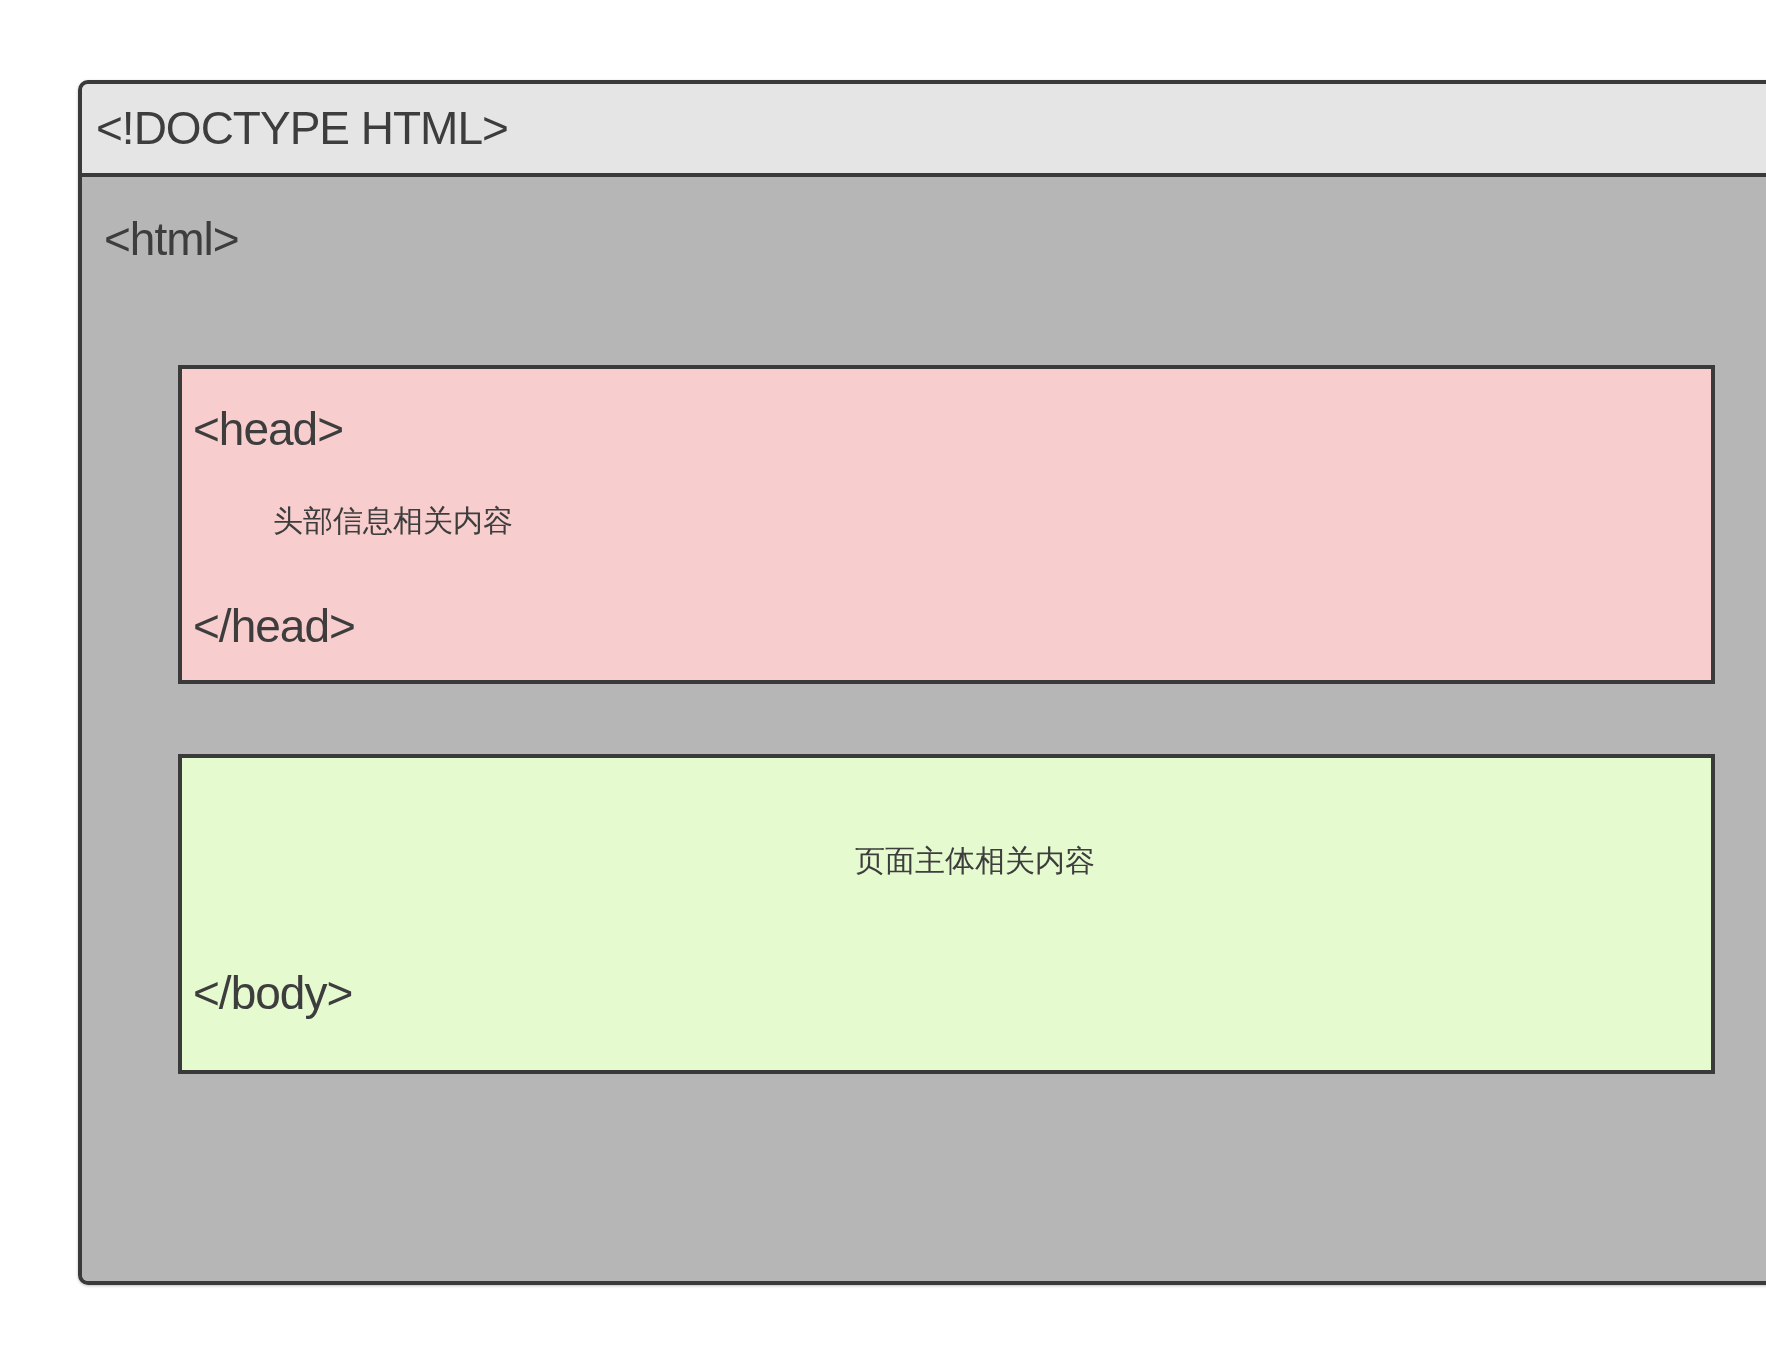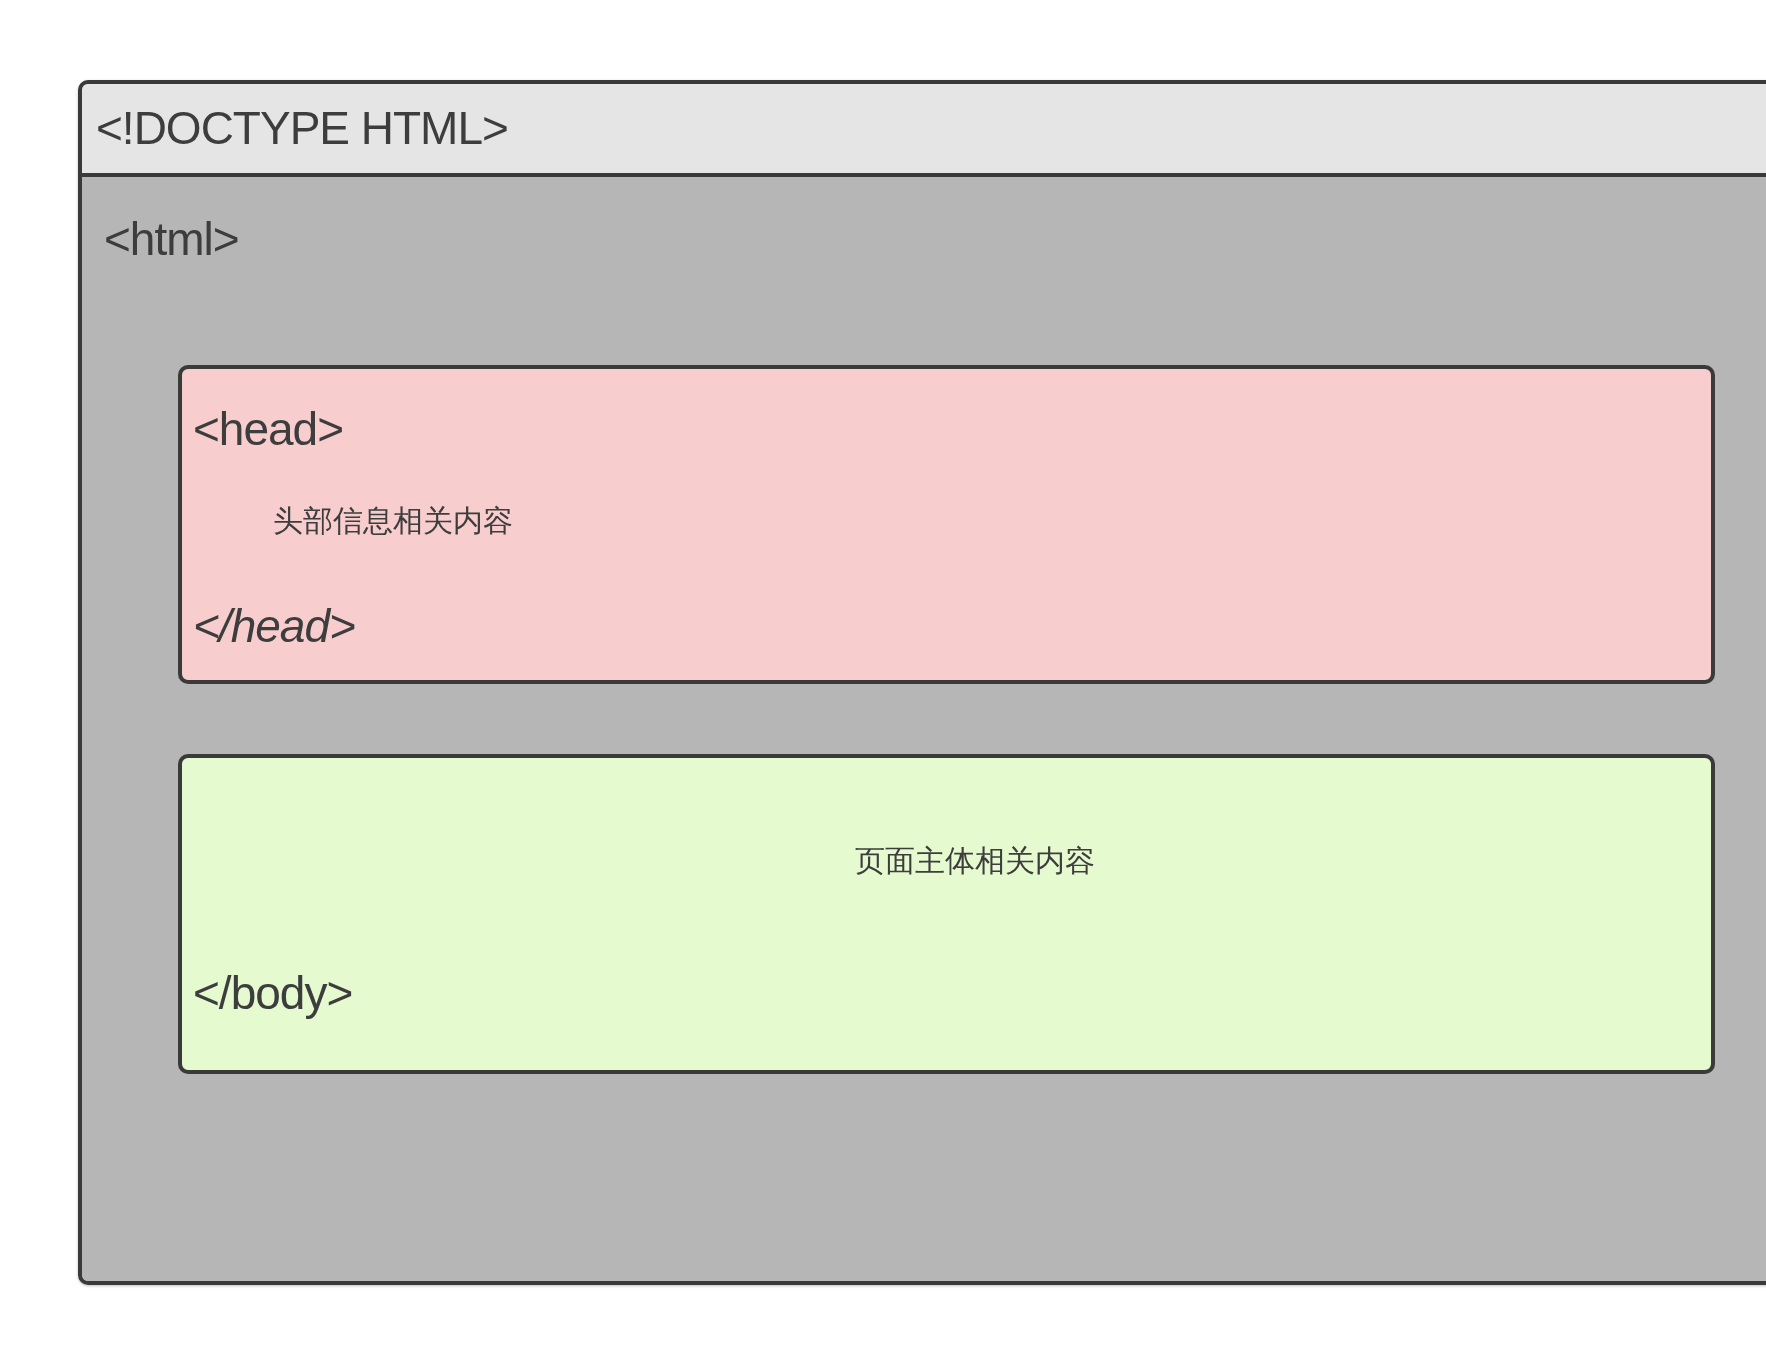--- a/index.html
+++ b/index.html
@@ -54,35 +54,35 @@
   }
   .html-area {
     height: 1104px;
     background: var(--html-area-bg, #b6b6b6);
   }
   .html-open { margin: 38px 0 0 22px; }
   .html-close { margin: 124px 0 0 14px; }
   .element-box {
     margin: 0 95px 0 96px;
     border: 4px solid var(--border, #3a3a3a);
-    border-radius: 10px;
+    border-radius: 0;
     padding: 36px 16px 0 11px;
   }
   .head-box {
     margin-top: 102px;
     height: 319px;
     background: var(--head-box-bg, #f7cdcd);
   }
   .body-box {
     margin-top: 70px;
     height: 320px;
     background: var(--body-box-bg, #e6fad0);
   }
   .head-box .content-line { margin: 50px 0 0 80px; }
-  .head-box .close-line   { margin-top: 64px; font-style: italic; }
+  .head-box .close-line   { margin-top: 64px; }
   .body-box .content-line { margin: 50px 0 0 62px; text-align: center; }
   .body-box .close-line   { margin-top: 90px; }
 </style>
 </head>
 <body>
 
 <div class="stage">
   <div class="browser-frame">
 
     <div class="doctype-bar">

